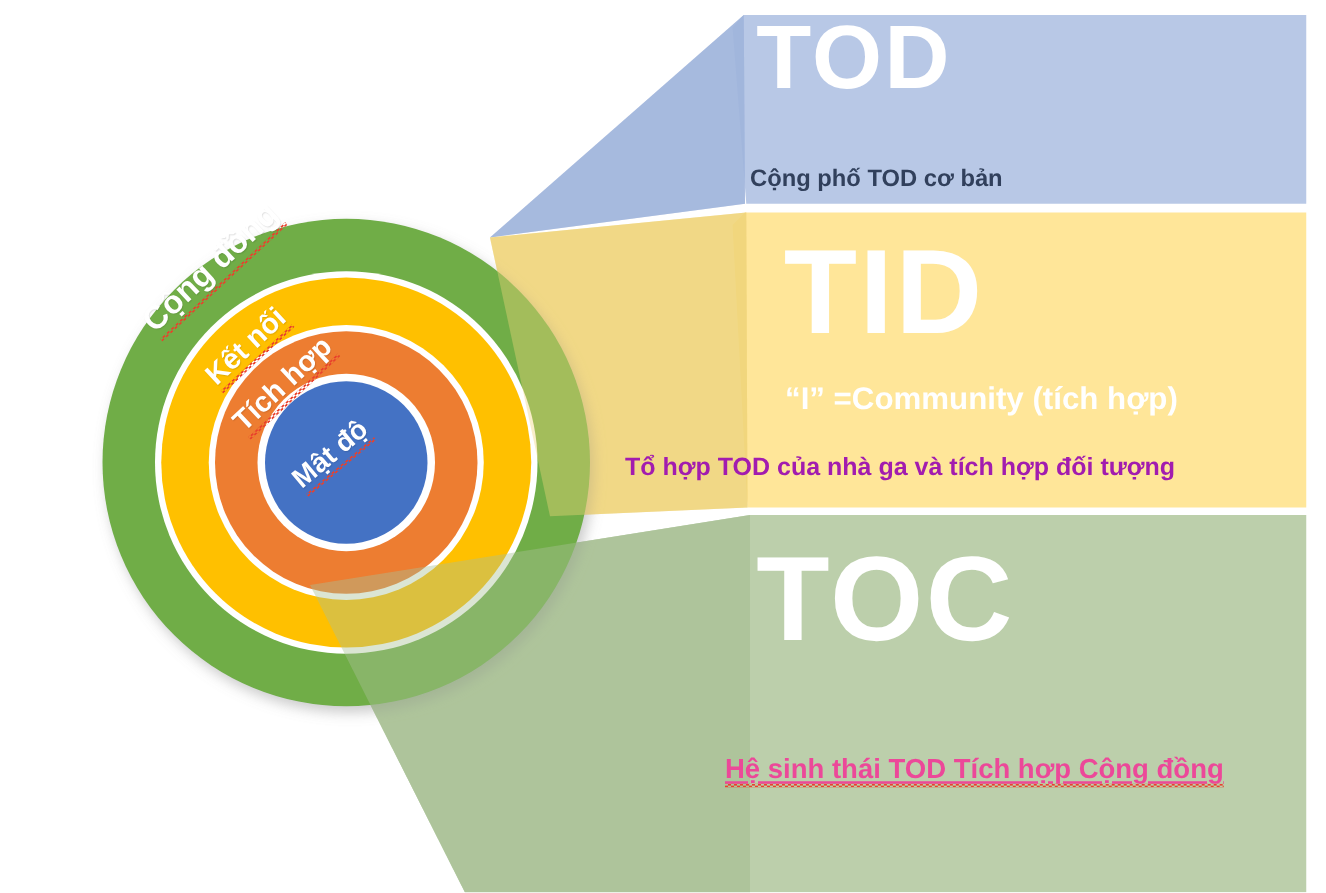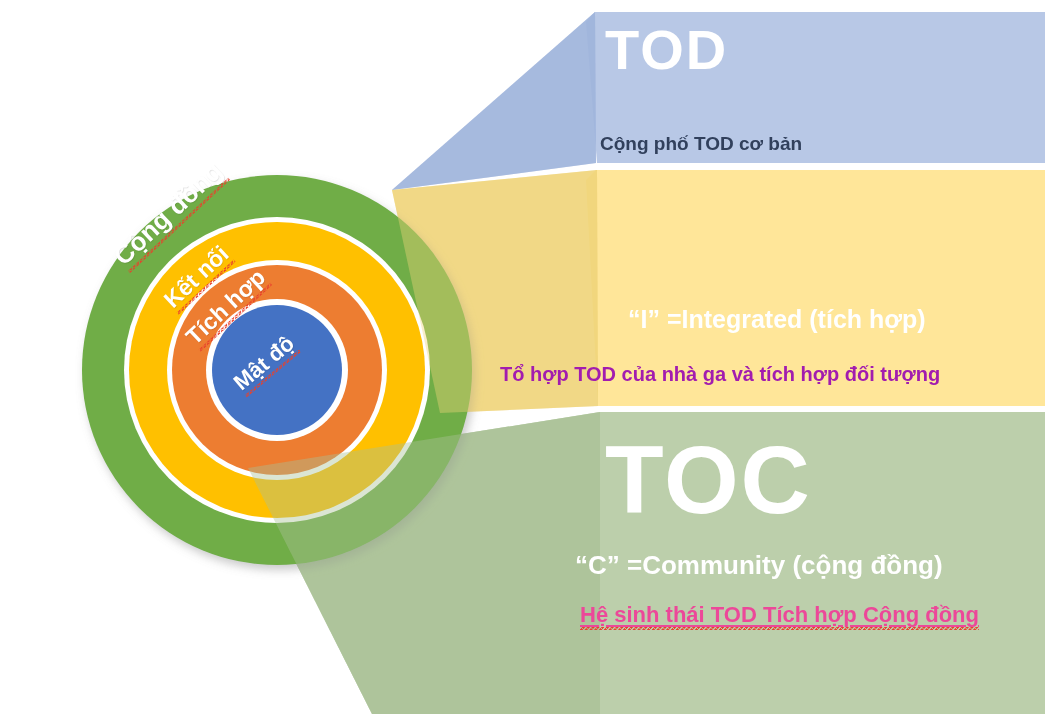--- a/index.html
+++ b/index.html
@@ -29,21 +29,21 @@
     letter-spacing: 2px;
     line-height: 1;
     white-space: nowrap;
   }
   .sub-line {
     position: absolute;
     white-space: nowrap;
     font-weight: bold;
   }
 
-  #tod-acronym { left: 605px; top: 22px;  font-size: 56px; }
+  #tod-acronym { left: 605px; top: 10px;  font-size: 72px; }
   #tod-sub     { left: 600px; top: 133px; font-size: 19px; color: #31405c; }
 
   #tid-acronym { left: 627px; top: 186px; font-size: 96px; }
   #tid-sub1    { left: 628px; top: 305px; font-size: 25px; color: #ffffff; }
   #tid-sub2    { left: 500px; top: 363px; font-size: 20px; color: #a21caf; }
 
   #toc-acronym { left: 605px; top: 432px; font-size: 96px; text-align: right; }
   #toc-sub1    { left: 575px; top: 550px; font-size: 26px; color: #ffffff; }
   #toc-sub2    { left: 580px; top: 602px; font-size: 22px; color: #ec4899;
                  text-decoration: underline; text-underline-offset: 3px; }
@@ -133,28 +133,26 @@
   <div class="ring-label" id="lbl-tichhop">
     <span class="squiggle">Tích hợp</span>
   </div>
   <div class="ring-label" id="lbl-matdo">
     <span class="squiggle">Mật độ</span>
   </div>
 
   <div class="big-acronym" id="tod-acronym">TOD</div>
   <div class="sub-line" id="tod-sub">Cộng phố TOD cơ bản</div>
 
+  <div class="big-acronym" id="tid-acronym">TID</div>
   <div class="sub-line" id="tid-sub1">
-    <span>“I”  =Integrated (tích hợp)</span>
+    <span>“I”  =Community (tích hợp)</span>
   </div>
   <div class="sub-line" id="tid-sub2">
     <span>Tổ hợp TOD của nhà ga và tích hợp đối tượng</span>
   </div>
 
   <div class="big-acronym" id="toc-acronym">TOC</div>
-  <div class="sub-line" id="toc-sub1">
-    <span>“C”  =Community (cộng đồng)</span>
-  </div>
   <div class="sub-line" id="toc-sub2">
     <span class="squiggle">Hệ sinh thái TOD Tích hợp Cộng đồng</span>
   </div>
 
 </div>
 
 </body></html>

